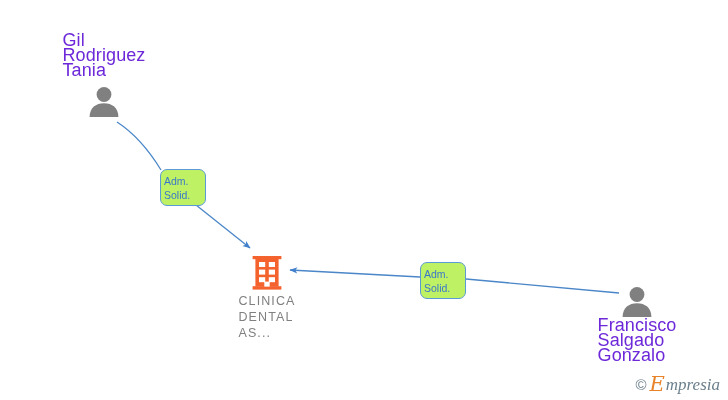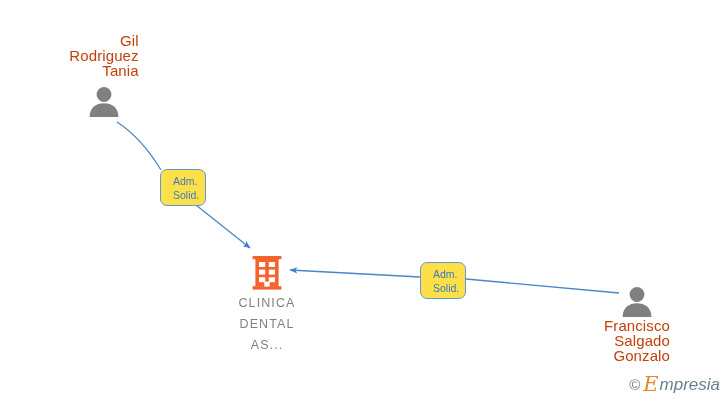--- a/index.html
+++ b/index.html
@@ -28,61 +28,61 @@
 
   
   .person-node {
     position: absolute;
     width: 160px;
     display: flex;
     flex-direction: column;
     align-items: center;
   }
   .person-name {
-    font-size: 15px;
+    font-size: 18px;
     line-height: 15px;
-    color: #c2410c;
-    text-align: right;
+    color: #6d28d9;
+    text-align: left;
     white-space: pre-line;
     letter-spacing: 0.1px;
   }
   .person-icon {
     display: block;
   }
 
   
   .company-node {
     position: absolute;
     width: 170px;
     display: flex;
     flex-direction: column;
     align-items: center;
   }
   .company-name {
     font-size: 12.5px;
-    line-height: 21px;
+    line-height: 16px;
     color: #808080;
-    text-align: center;
+    text-align: left;
     white-space: pre-line;
     letter-spacing: 1.1px;
     font-weight: normal;
     margin-top: 3px;
   }
 
   
   .rel-box {
     position: absolute;
     box-sizing: border-box;
-    background: #fde047;
+    background: #bef264;
     border: 1.4px solid #5b9bd5;
     border-radius: 7px;
     color: #3c78c8;
     font-size: 10.5px;
     line-height: 14px;
-    padding: 4px 7px 4px 12px;
+    padding: 4px 7px 4px 3px;
     text-align: left;
     white-space: pre-line;
     z-index: 3;
   }
 
   
   .watermark {
     position: absolute;
     right: 8px;
     bottom: 5px;
@@ -98,21 +98,21 @@
   }
   .wm-e {
     font-family: "DejaVu Serif", serif;
     font-style: italic;
     font-size: 21px;
     color: #e8832a;
     line-height: 1;
     margin-right: -2px;
   }
   .wm-rest {
-    font-family: Liberation Sans, sans-serif;
+    font-family: Liberation Serif, serif;
     font-style: italic;
     font-size: 17px;
     color: #6b7f8c;
     line-height: 1;
   }
 </style>
 </head>
 <body>
 
 <div id="canvas">

